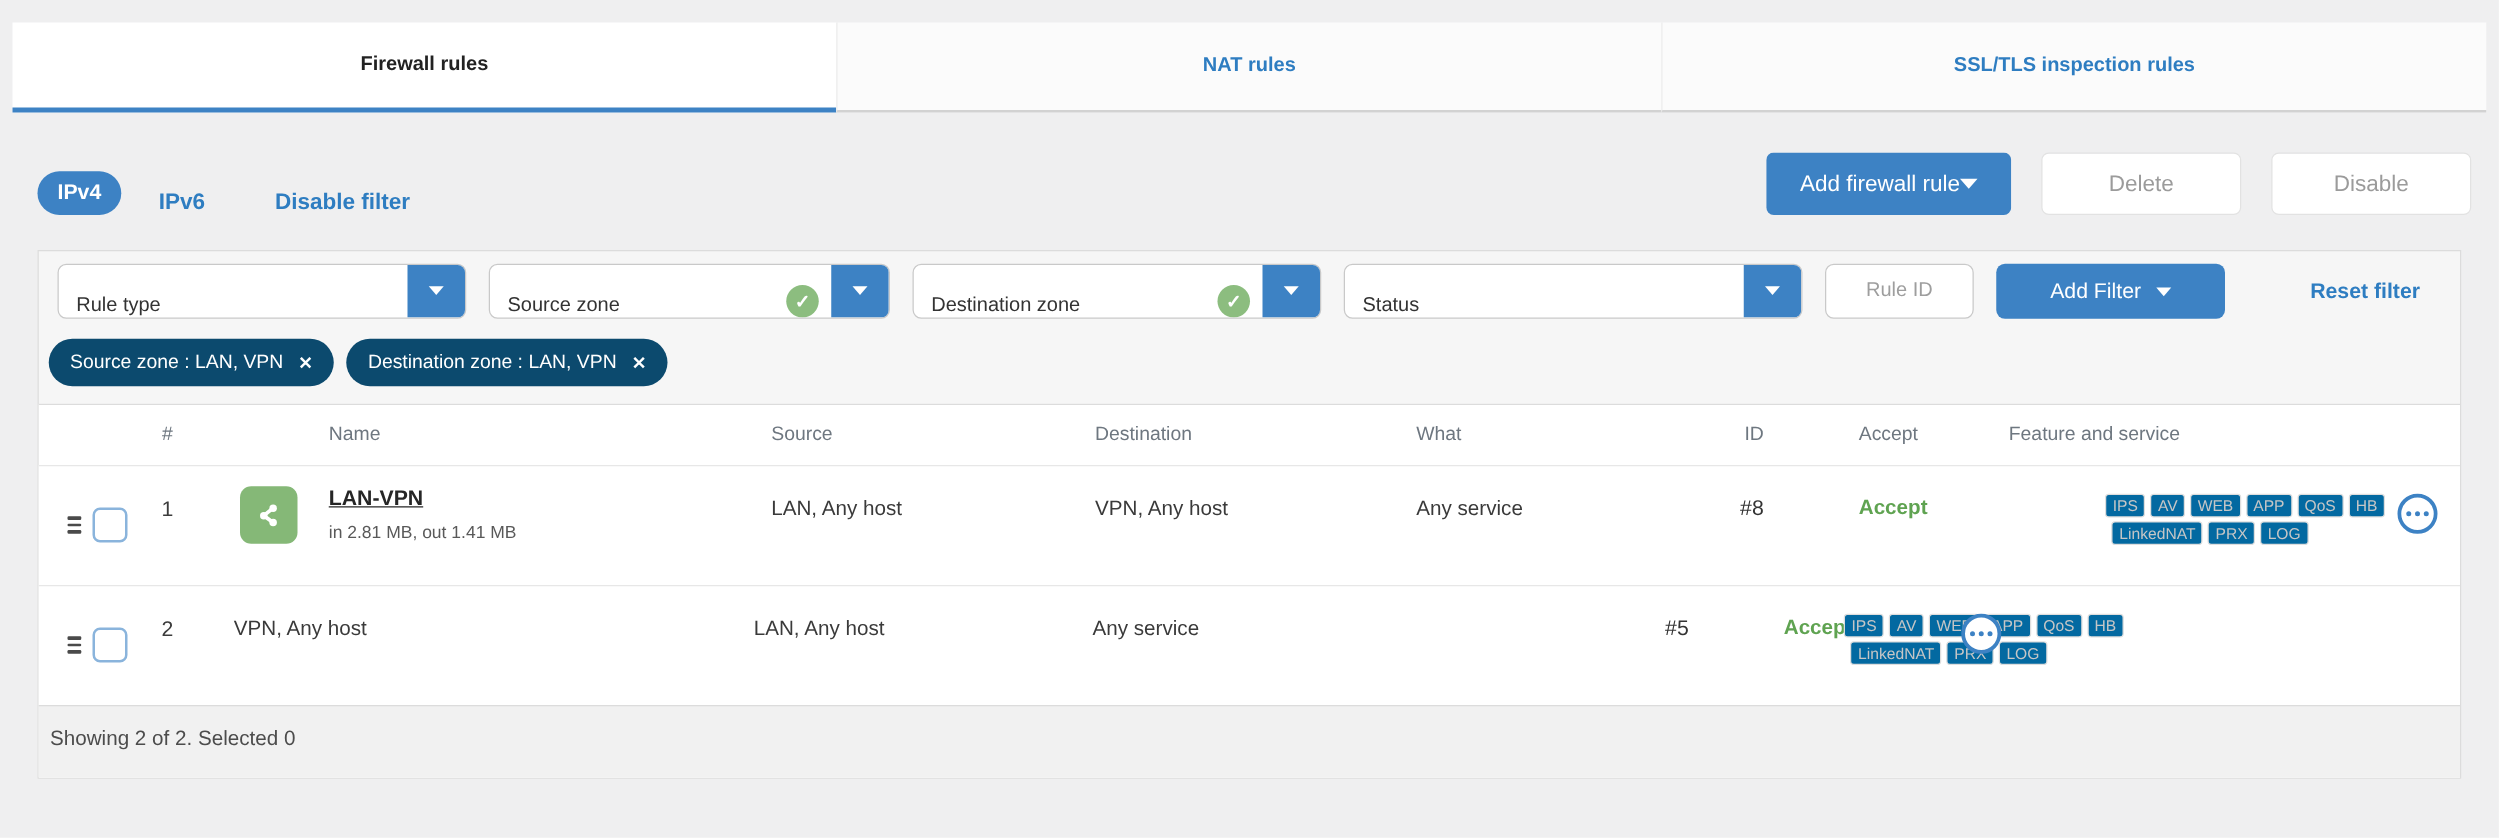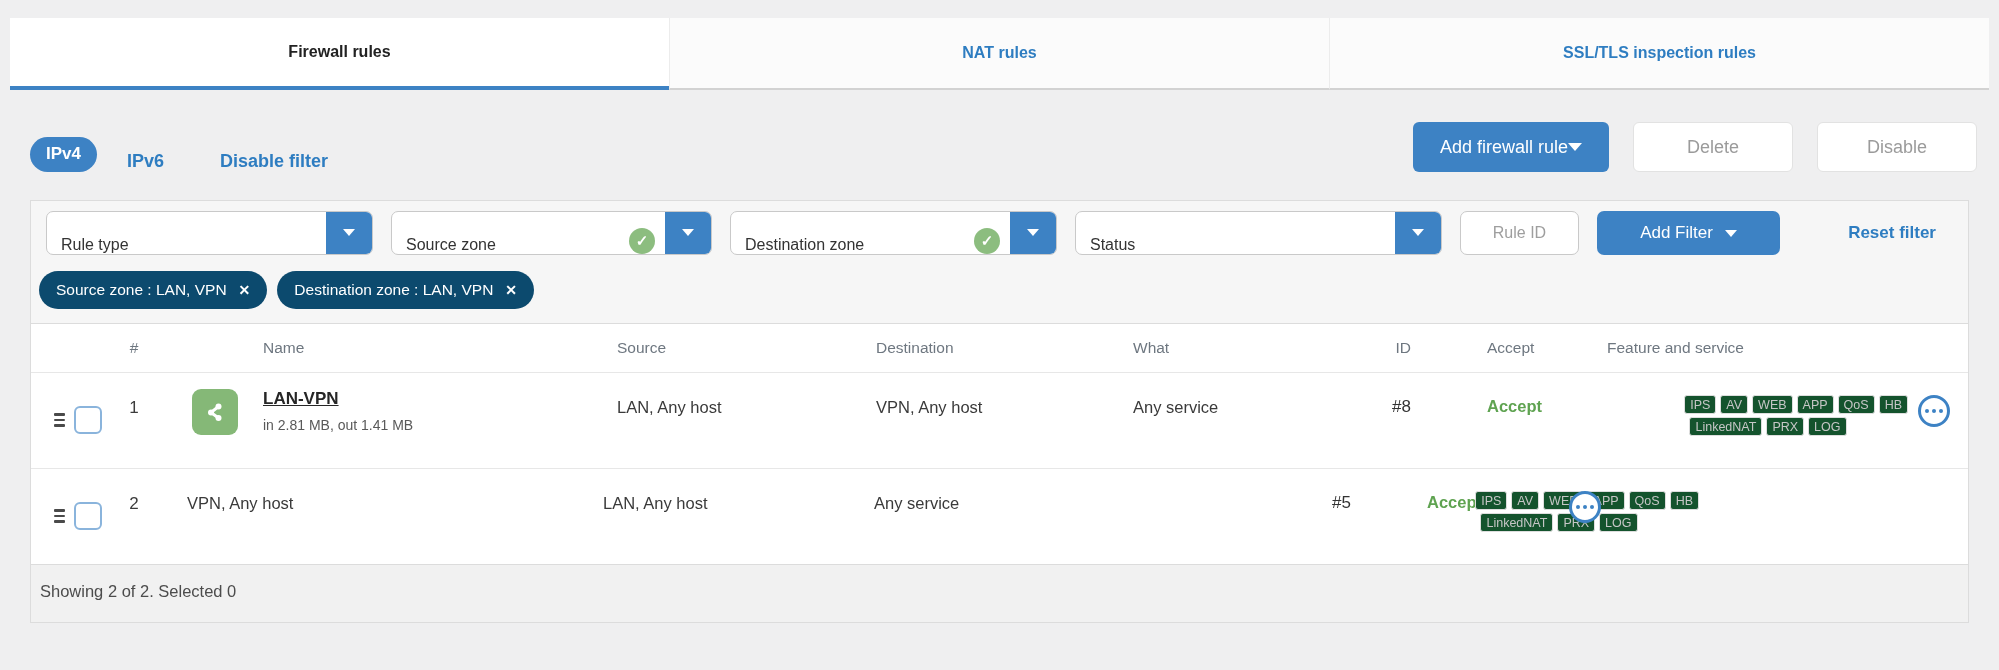--- a/index.html
+++ b/index.html
@@ -125,21 +125,21 @@
   .cell-src { padding-left:30px; } .cell-dst { padding-left:16px; } .cell-what { padding-left:14px; }
   .cell-id { text-align:right; padding-right:8px; padding-top:24px; font-size:17px; color:#333; }
   .cell-act { padding-left:68px; padding-top:24px; font-size:16.5px; font-weight:bold; color:#5fa351; cursor:pointer; }
   .cell-feat { padding-top:22px; }
   .feat-box { width:280px; margin-left:auto; margin-right:10px; text-align:center; }
   .feat-line { display:flex; justify-content:center; gap:4px; }
   .feat-line + .feat-line { margin-top:3px; }
   .feat-line.l1 { justify-content:flex-end; }
   .badge {
     border:1px solid #dedede; border-radius:3px; color:#c6c6c6; font-size:12.5px;
-    padding:1.5px 5px; background:#14532d; white-space:nowrap;
+    padding:1.5px 5px; background:#0369a1; white-space:nowrap;
   }
   .cell-menu { padding-top:22px; }
   .menu-btn {
     width:32px; height:32px; border-radius:50%; border:3.5px solid #3d82c4; background:#fff;
     display:flex; align-items:center; justify-content:center; gap:2.5px; cursor:pointer;
   }
   .menu-btn span { width:4.5px; height:4.5px; border-radius:50%; background:#3d82c4; }
   .tfoot {
     border-top:1px solid #dcdcdc; background:#f1f1f1; padding:17px 10px 21px 9px;
     font-size:16.5px; color:#4c4c4c;

